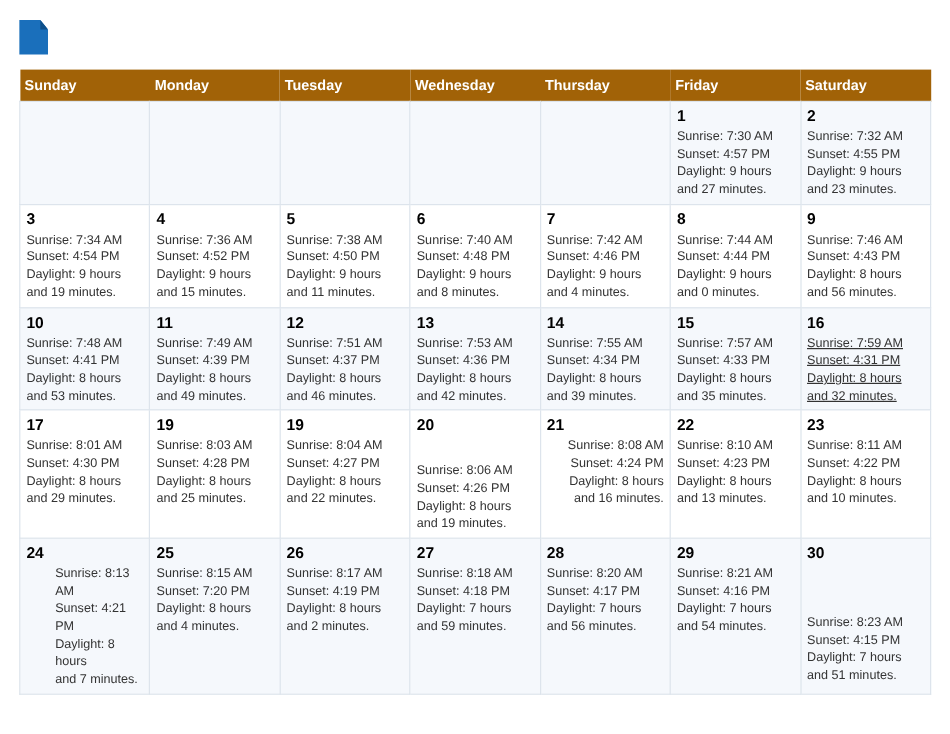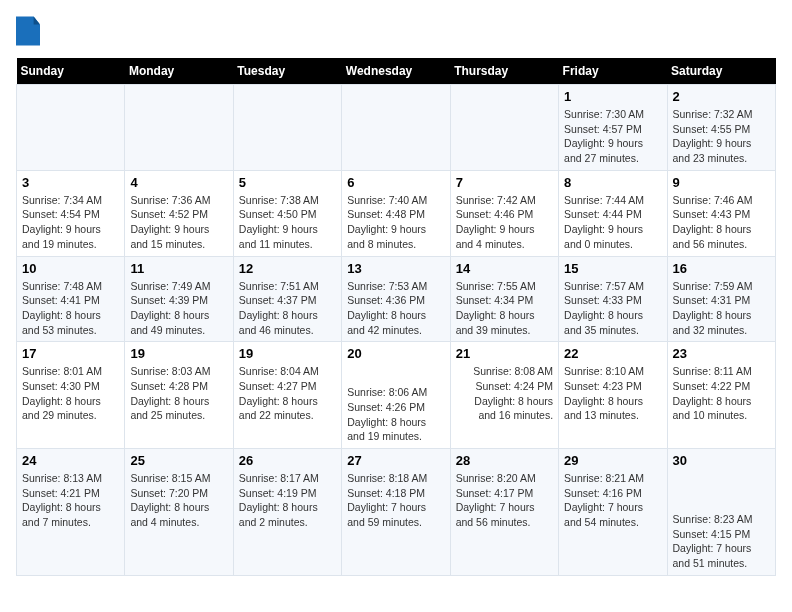--- a/index.html
+++ b/index.html
@@ -47,21 +47,21 @@
       font-size: 16px;
       font-weight: normal;
       color: #555;
     }
     table {
       width: 100%;
       border-collapse: collapse;
       font-size: 11px;
     }
     thead tr th {
-      background-color: #000000;
+      background-color: #a16207;
       color: #fff;
       padding: 6px 4px;
       text-align: left;
       font-size: 12px;
       font-weight: bold;
     }
     tbody tr {
       vertical-align: top;
     }
     tbody tr:nth-child(odd) {
@@ -235,21 +235,21 @@
         </td>
         <td>
           <span class="day-number">15</span>
           <div class="day-info" style="white-space: pre-line;">Sunrise: 7:57 AM
 Sunset: 4:33 PM
 Daylight: 8 hours
 and 35 minutes.</div>
         </td>
         <td>
           <span class="day-number">16</span>
-          <div class="day-info" style="white-space: pre-line;">Sunrise: 7:59 AM
+          <div class="day-info" style="white-space: pre-line; text-decoration: underline;">Sunrise: 7:59 AM
 Sunset: 4:31 PM
 Daylight: 8 hours
 and 32 minutes.</div>
         </td>
       </tr>
       <tr>
         <td>
           <span class="day-number">17</span>
           <div class="day-info" style="white-space: pre-line;">Sunrise: 8:01 AM
 Sunset: 4:30 PM
@@ -295,21 +295,21 @@
           <span class="day-number">23</span>
           <div class="day-info" style="white-space: pre-line;">Sunrise: 8:11 AM
 Sunset: 4:22 PM
 Daylight: 8 hours
 and 10 minutes.</div>
         </td>
       </tr>
       <tr>
         <td>
           <span class="day-number">24</span>
-          <div class="day-info" style="white-space: pre-line;">Sunrise: 8:13 AM
+          <div class="day-info" style="white-space: pre-line; margin-left: 24px;">Sunrise: 8:13 AM
 Sunset: 4:21 PM
 Daylight: 8 hours
 and 7 minutes.</div>
         </td>
         <td>
           <span class="day-number">25</span>
           <div class="day-info" style="white-space: pre-line;">Sunrise: 8:15 AM
 Sunset: 7:20 PM
 Daylight: 8 hours
 and 4 minutes.</div>

